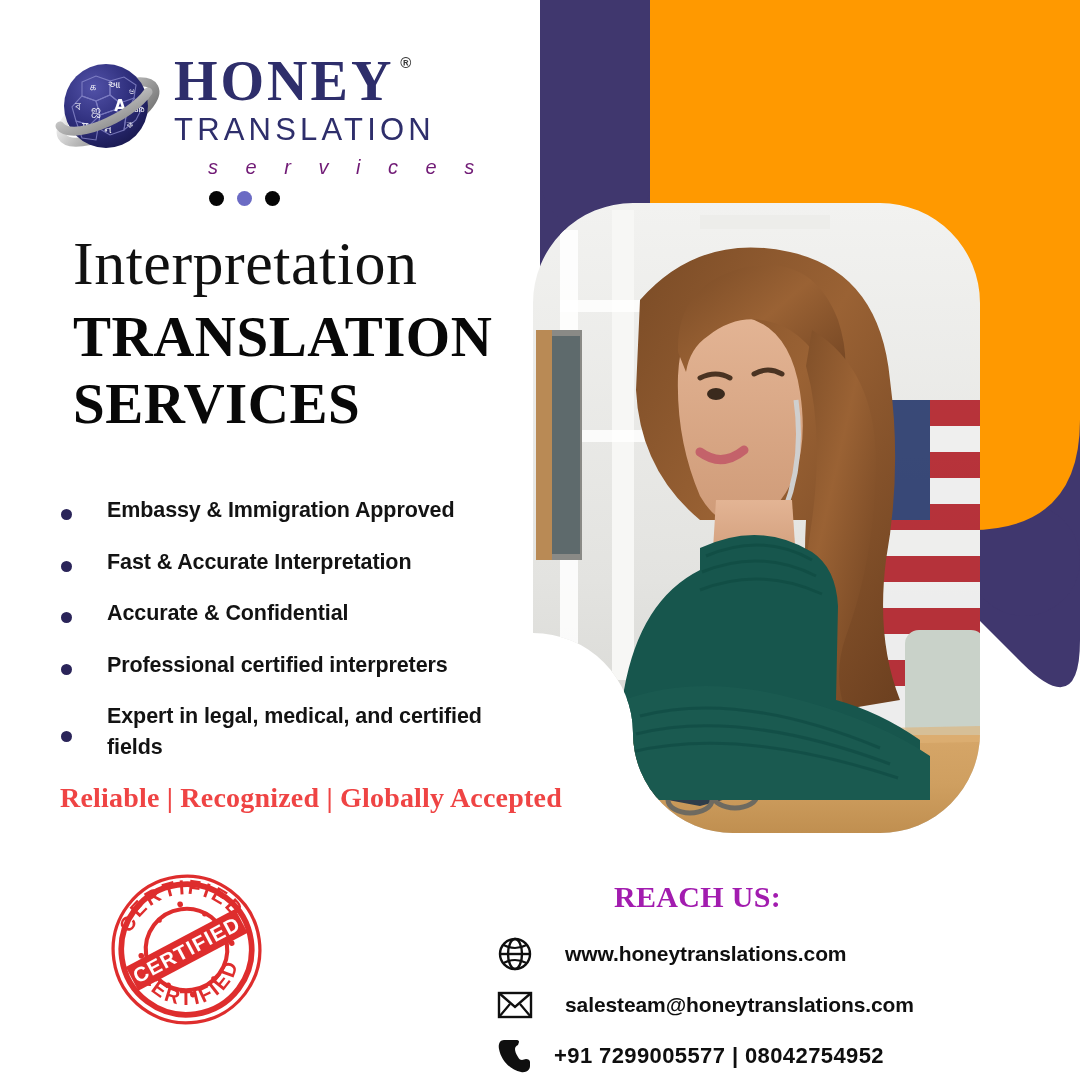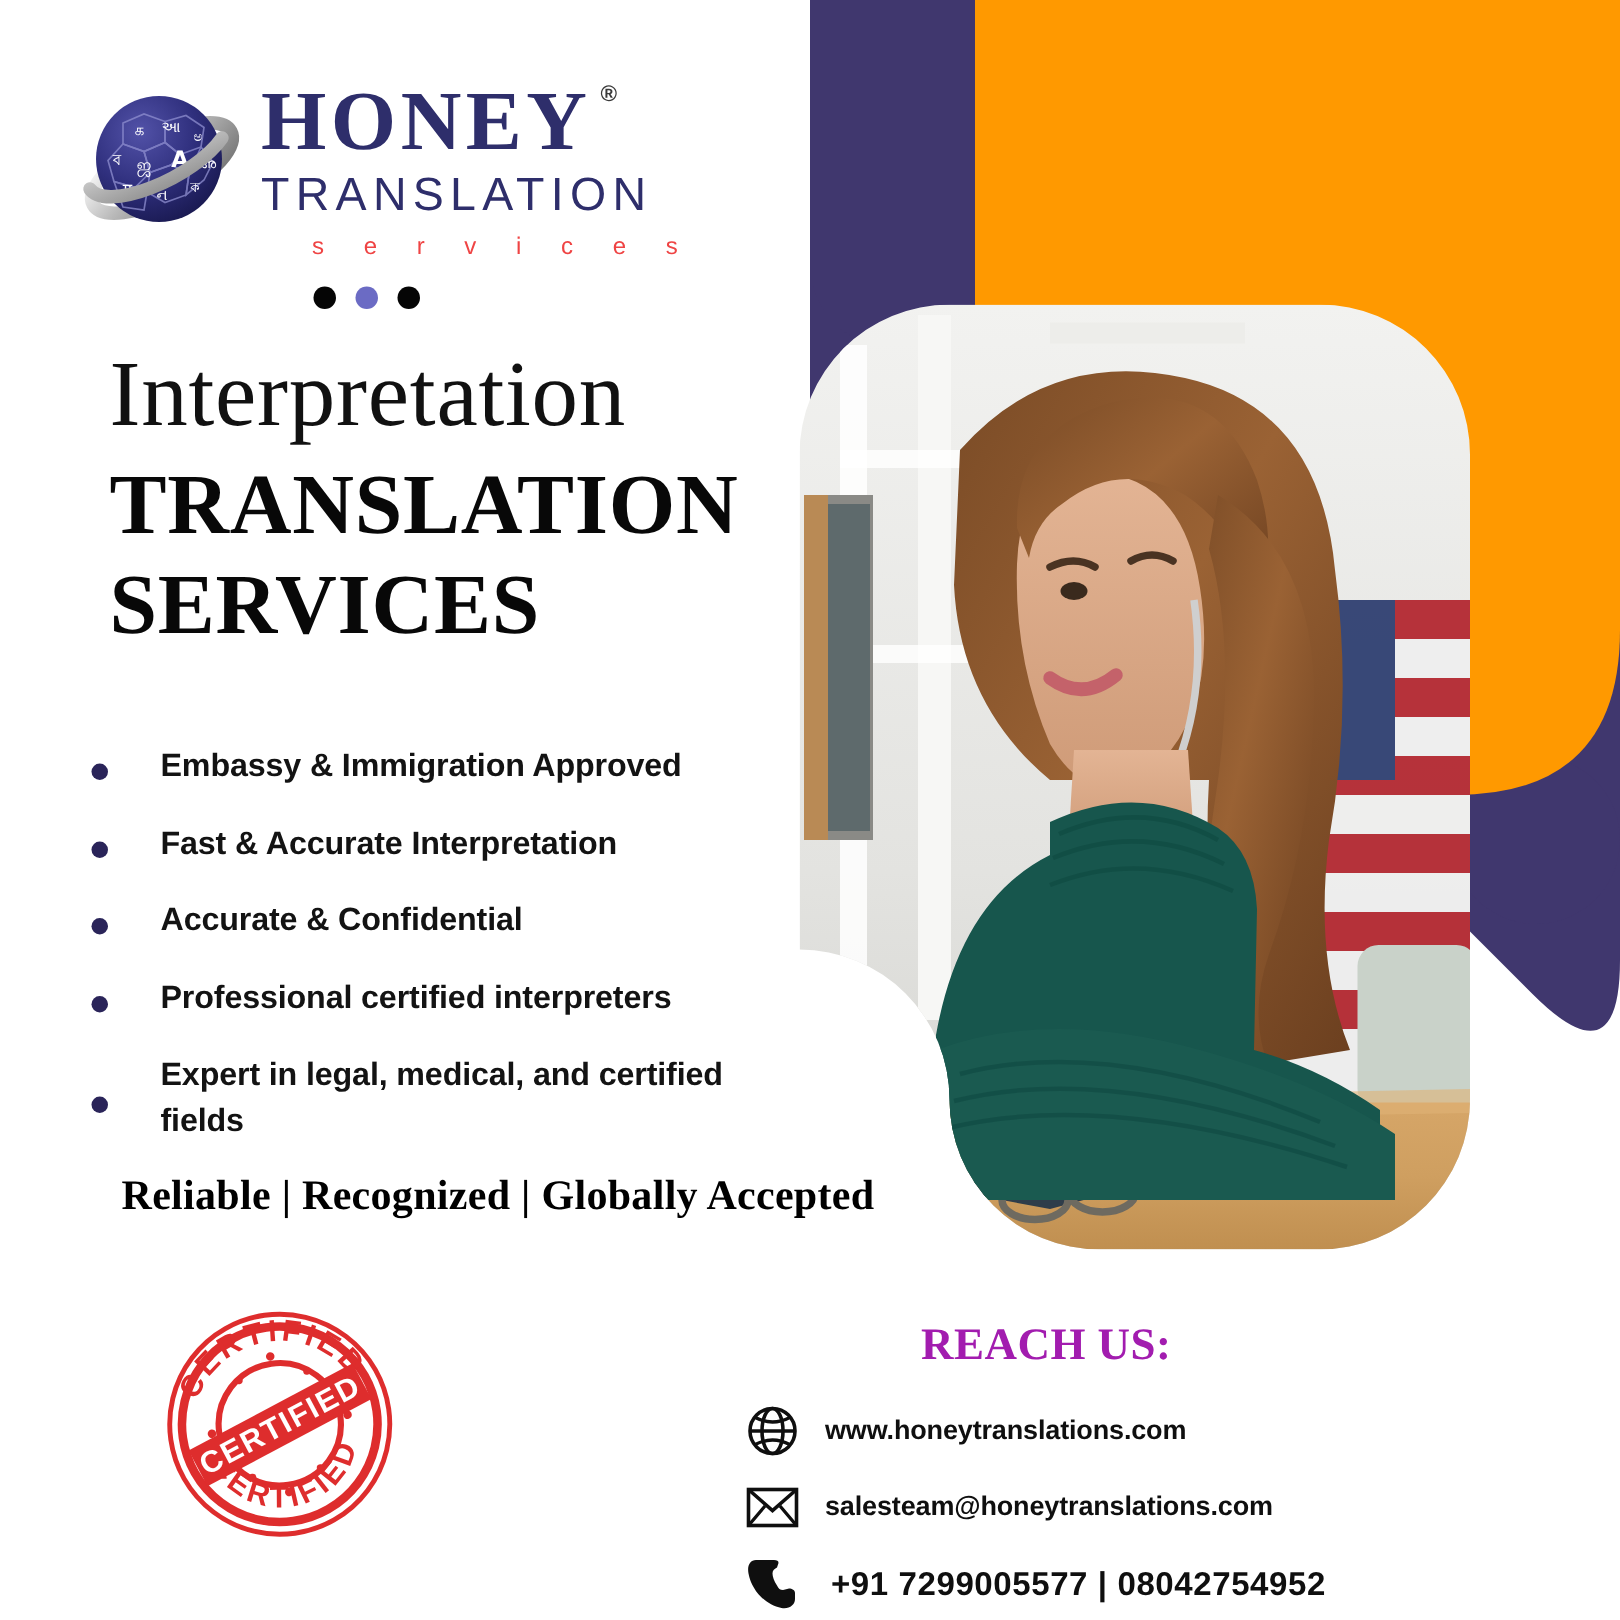--- a/index.html
+++ b/index.html
@@ -32,22 +32,22 @@
     font-size:15px; font-weight:700; color:#3a3a3a;
     position:absolute; top:2px; right:-20px;
   }
   .logo-translation {
     font-family:"Liberation Sans", sans-serif;
     font-size:31px; color:#2E2E6B; letter-spacing:4.2px;
     line-height:1.25; margin-top:2px;
   }
   .logo-services {
     font-family:"Liberation Sans", sans-serif;
-    font-size:16px; color:#ef4444; letter-spacing:11px;
-    margin-top:6px; padding-left:34px;
+    font-size:20px; color:#701a75; letter-spacing:11px;
+    margin-top:6px; padding-left:34px;font-style:italic;
   }
 
   
   .dots { position:absolute; left:209px; top:191px; z-index:5;
           display:flex; gap:13px; align-items:center; }
   .dot { border-radius:50%; }
   .dot.d1 { width:15px; height:15px; background:#050505; }
   .dot.d2 { width:15px; height:15px; background:#6B6BC4; }
   .dot.d3 { width:15px; height:15px; background:#050505; }
 
@@ -73,39 +73,39 @@
   }
   .bullet-text {
     margin-left:35px; font-size:21.5px; font-weight:700;
     color:#131313; line-height:1.42; letter-spacing:-0.1px;
   }
 
   
   .tagline {
     position:absolute; left:60px; top:782px; z-index:5;
     font-family:"Liberation Serif", serif;
-    font-weight:700; font-size:28px; color:#000000;
-    letter-spacing:0.2px; white-space:nowrap;margin-left:21px;
+    font-weight:700; font-size:28px; color:#ef4444;
+    letter-spacing:0.2px; white-space:nowrap;
   }
 
   
   .stamp { position:absolute; left:105px; top:868px; width:163px; height:163px; z-index:6; }
 
   
   .contact { position:absolute; left:470px; top:880px; z-index:6; width:600px; }
   .contact-title {
     font-family:"Liberation Serif", serif;
     font-weight:700; font-size:30px; color:#a21caf;
     text-align:center; letter-spacing:0.3px;
     width:455px; margin-left:0;
   }
   .contact-rows { margin-top:20px; padding-left:23px; }
   .c-row { display:flex; align-items:center; margin-bottom:11px; }
   .c-icon { flex:0 0 44px; height:40px; display:flex; align-items:center; justify-content:center; }
-  .c-text { margin-left:13px; font-size:18px; font-weight:700; color:#0f0f0f; line-height:1.33; letter-spacing:-0.1px; }
+  .c-text { margin-left:28px; font-size:21px; font-weight:700; color:#0f0f0f; line-height:1.33; letter-spacing:-0.1px; }
   .c-row.web .c-text { line-height:1.3; }
   .c-row.phone .c-text { font-size:22px; letter-spacing:0.4px; margin-left:17px; }
 </style>
 </head>
 <body>
 
 <div class="canvas">
 
   <div class="bg-shapes">
     <svg viewBox="0 0 1080 1080" xmlns="http://www.w3.org/2000/svg">

